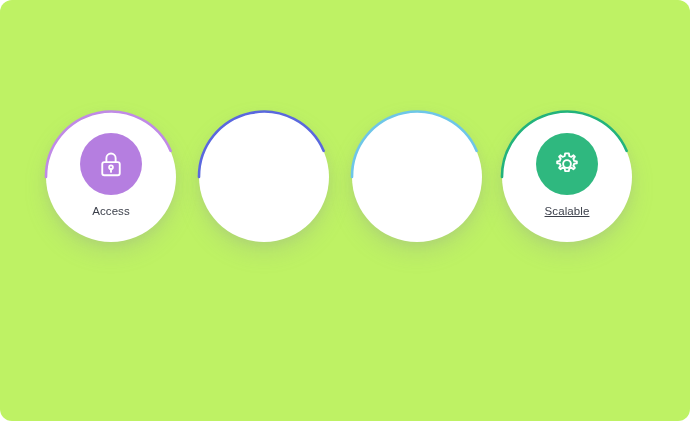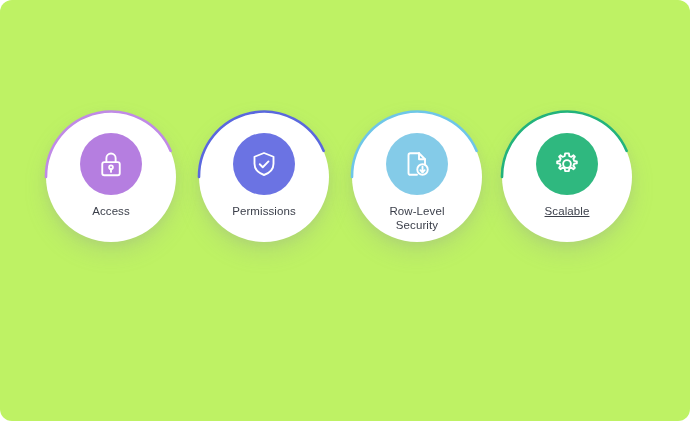--- a/index.html
+++ b/index.html
@@ -119,50 +119,27 @@
         </div>
         <div class="feature-label" style="color: rgb(59, 63, 74);">Access</div>
       </div>
     </div>
 
     <div class="feature-circle" id="circle-1">
       <div class="circle-disc"></div>
       <svg class="ring-svg" viewBox="0 0 152 152">
         <path id="ring-path-1" fill="none" stroke-width="2.6" stroke-linecap="round" d="M 11 76 A 65 65 0 0 1 135.7 49.9" stroke="#5a68de"></path>
       </svg>
-      <div class="circle-inner">
-        <div class="icon-badge" id="badge-1" style="background: rgb(107, 115, 227);">
-          <svg viewBox="0 0 24 24" fill="none" stroke="#ffffff" stroke-width="1.5" stroke-linecap="round" stroke-linejoin="round">
-            <path d="M12 3.2 L19.6 6.2 V11.8 c0 4.5 -3.1 7.4 -7.6 9 c-4.5 -1.6 -7.6 -4.5 -7.6 -9 V6.2 Z"></path>
-            <path d="M8.6 12.2 L11 14.6 L15.6 9.9"></path>
-          </svg>
-        </div>
-        <div class="feature-label" style="color: rgb(59, 63, 74);">Permissions</div>
-      </div>
     </div>
 
     <div class="feature-circle" id="circle-2">
       <div class="circle-disc"></div>
       <svg class="ring-svg" viewBox="0 0 152 152">
         <path id="ring-path-2" fill="none" stroke-width="2.6" stroke-linecap="round" d="M 11 76 A 65 65 0 0 1 135.7 49.9" stroke="#6ec6e8"></path>
       </svg>
-      <div class="circle-inner">
-        <div class="icon-badge" id="badge-2" style="background: rgb(132, 203, 232);">
-          <svg viewBox="0 0 24 24" fill="none" stroke="#ffffff" stroke-width="1.5" stroke-linecap="round" stroke-linejoin="round">
-            <path d="M13.6 3.4 H6.7 a1.5 1.5 0 0 0 -1.5 1.5 V19.1 a1.5 1.5 0 0 0 1.5 1.5 H12"></path>
-            <path d="M13.6 3.4 L18.4 8.2 V12.4"></path>
-            <path d="M13.6 3.4 V8.2 H18.4"></path>
-            <circle cx="16.4" cy="16.4" r="4.2"></circle>
-            <path d="M16.4 14.2 V18.5"></path>
-            <path d="M14.7 16.9 L16.4 18.6 L18.1 16.9"></path>
-          </svg>
-        </div>
-        <div class="feature-label" style="color: rgb(59, 63, 74);">Row-Level
-Security</div>
-      </div>
     </div>
 
     <div class="feature-circle" id="circle-3">
       <div class="circle-disc"></div>
       <svg class="ring-svg" viewBox="0 0 152 152">
         <path id="ring-path-3" fill="none" stroke-width="2.6" stroke-linecap="round" d="M 11 76 A 65 65 0 0 1 135.7 49.9" stroke="#22b37c"></path>
       </svg>
       <div class="circle-inner">
         <div class="icon-badge" id="badge-3" style="background: rgb(47, 184, 127);">
           <svg viewBox="0 0 24 24" fill="none" stroke="#ffffff" stroke-width="1.5" stroke-linecap="round" stroke-linejoin="round">

